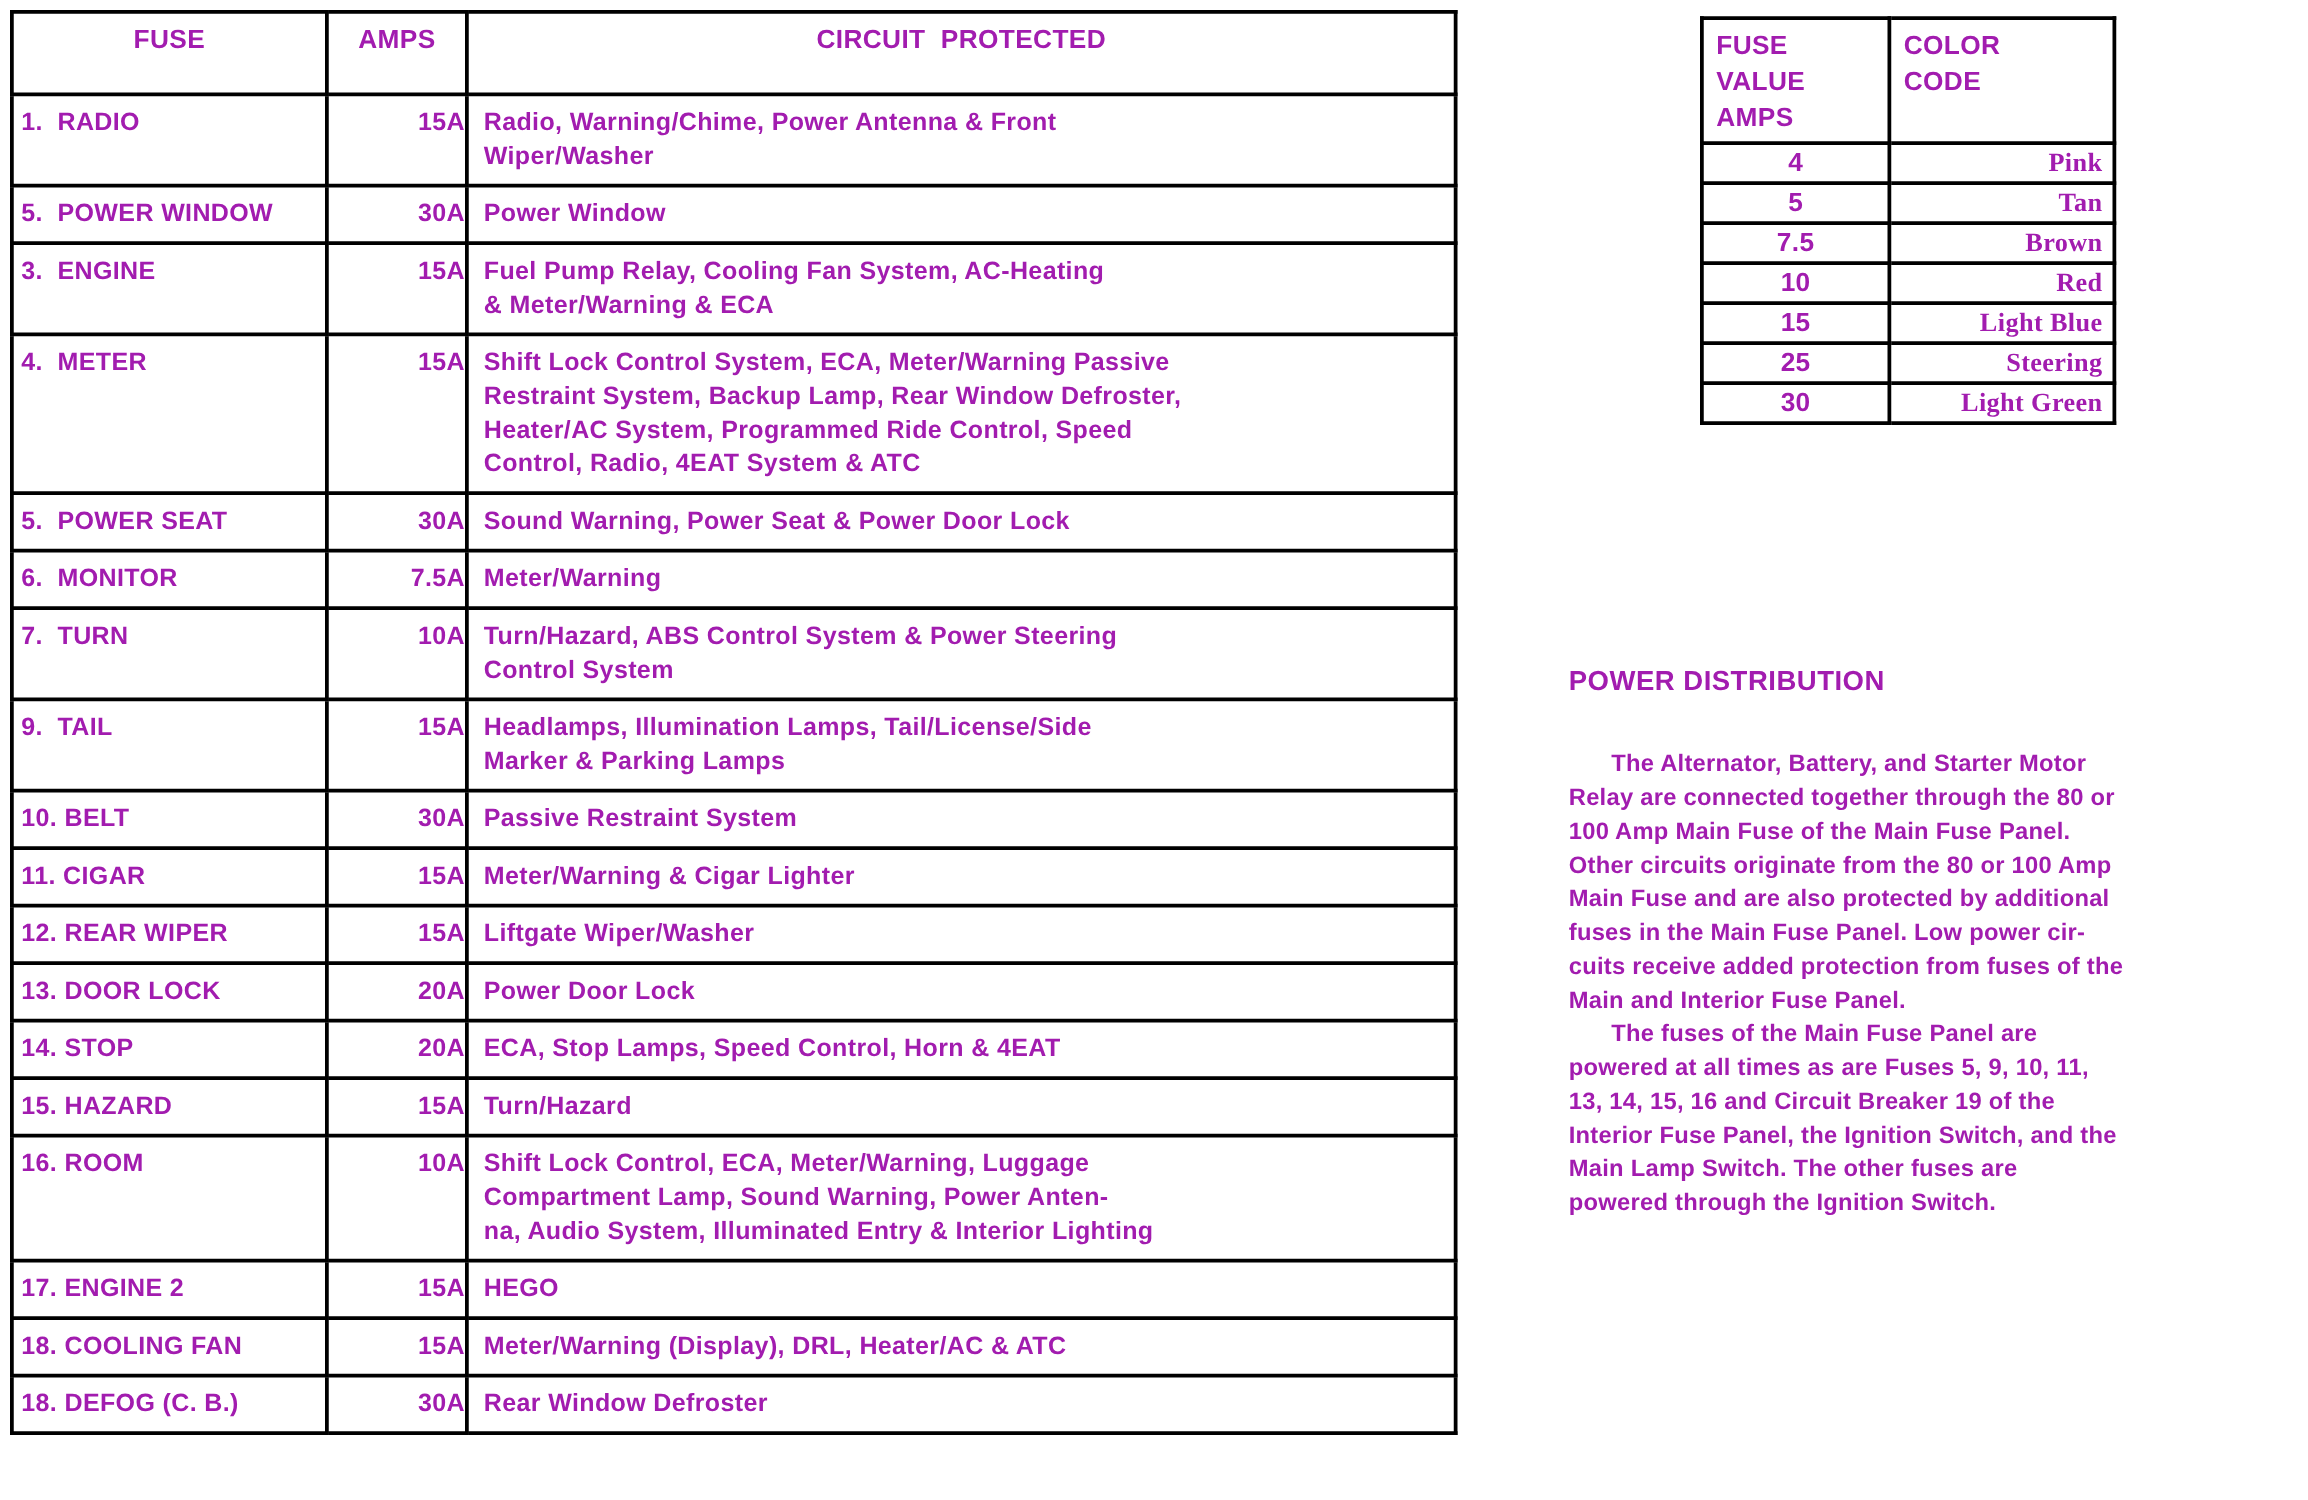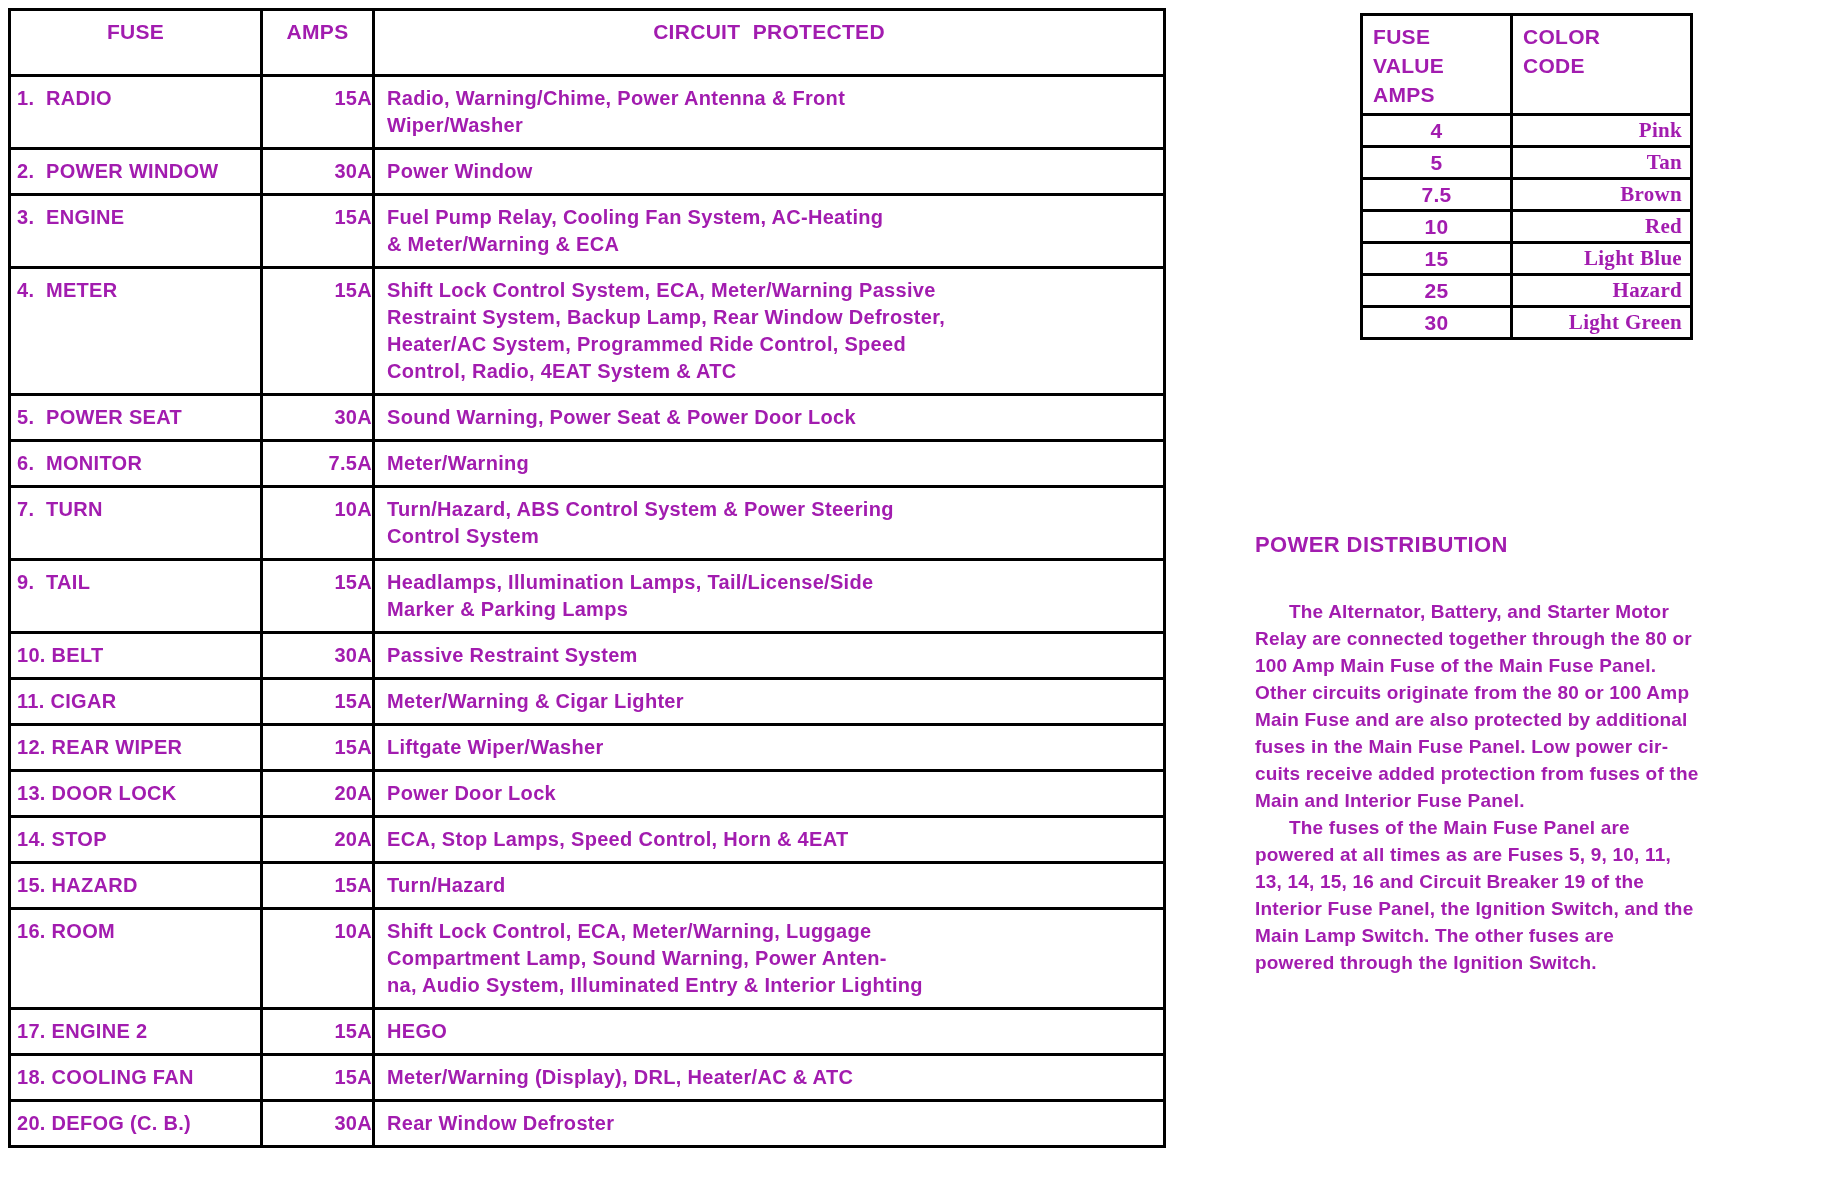--- a/index.html
+++ b/index.html
@@ -75,21 +75,21 @@
     <tbody>
 
         <tr>
           <td class="fuse">1.  RADIO</td>
           <td class="amps">15A</td>
           <td class="circuit">Radio, Warning/Chime, Power Antenna &amp; Front
 Wiper/Washer</td>
         </tr>
 
         <tr>
-          <td class="fuse">2.  POWER WINDOW</td>
+          <td class="fuse">5.  POWER WINDOW</td>
           <td class="amps">30A</td>
           <td class="circuit">Power Window</td>
         </tr>
 
         <tr>
           <td class="fuse">3.  ENGINE</td>
           <td class="amps">15A</td>
           <td class="circuit">Fuel Pump Relay, Cooling Fan System, AC-Heating
 &amp; Meter/Warning &amp; ECA</td>
         </tr>
@@ -179,21 +179,21 @@
           <td class="circuit">HEGO</td>
         </tr>
 
         <tr>
           <td class="fuse">18. COOLING FAN</td>
           <td class="amps">15A</td>
           <td class="circuit">Meter/Warning (Display), DRL, Heater/AC &amp; ATC</td>
         </tr>
 
         <tr>
-          <td class="fuse">20. DEFOG (C. B.)</td>
+          <td class="fuse">18. DEFOG (C. B.)</td>
           <td class="amps">30A</td>
           <td class="circuit">Rear Window Defroster</td>
         </tr>
       </tbody>
   </table>
 
   <table class="color-table">
     <colgroup>
       <col style="width:150px">
       <col>
@@ -230,21 +230,21 @@
         </tr>
 
         <tr>
           <td class="cval">15</td>
           <td class="cname">Light Blue</td>
         </tr>
 
 
         <tr>
           <td class="cval">25</td>
-          <td class="cname">Hazard</td>
+          <td class="cname">Steering</td>
         </tr>
 
         <tr>
           <td class="cval">30</td>
           <td class="cname">Light Green</td>
         </tr>
       </tbody>
   </table>
 
   <div class="power">

